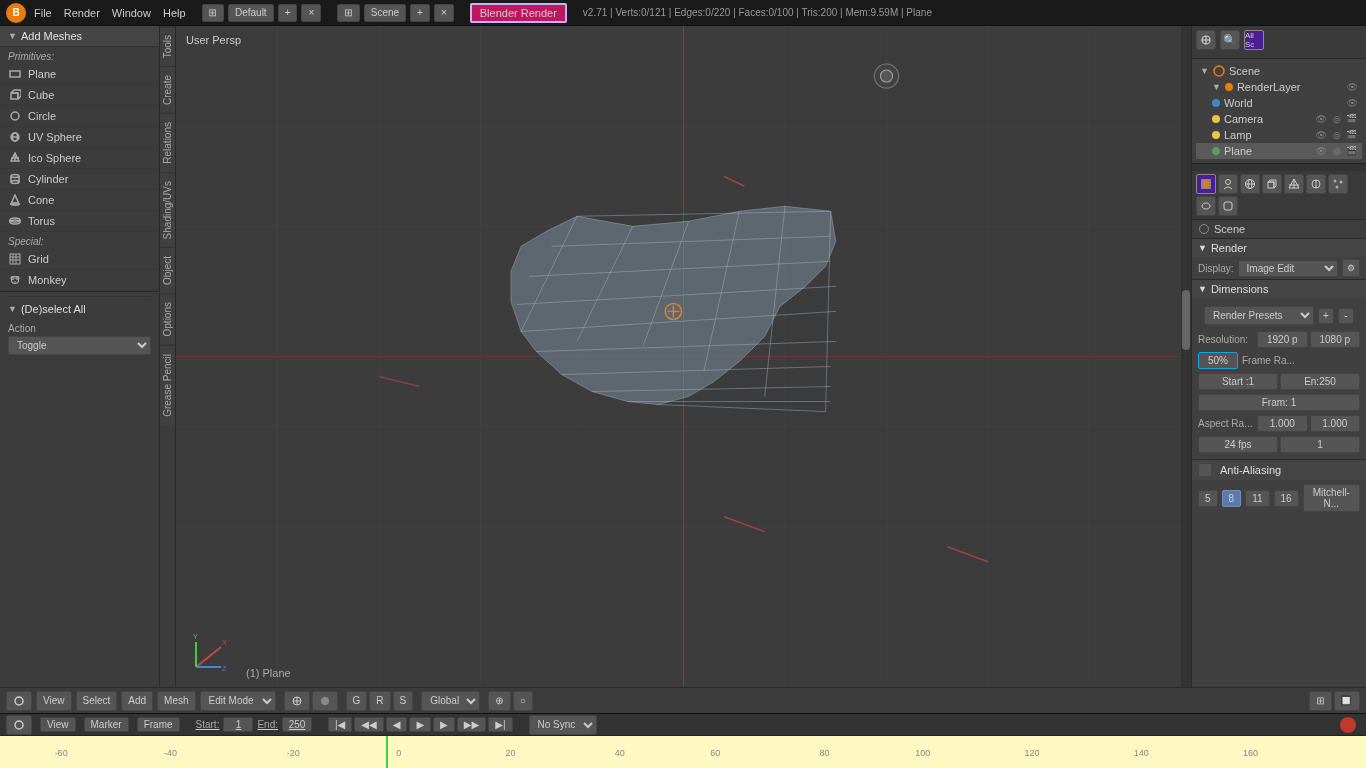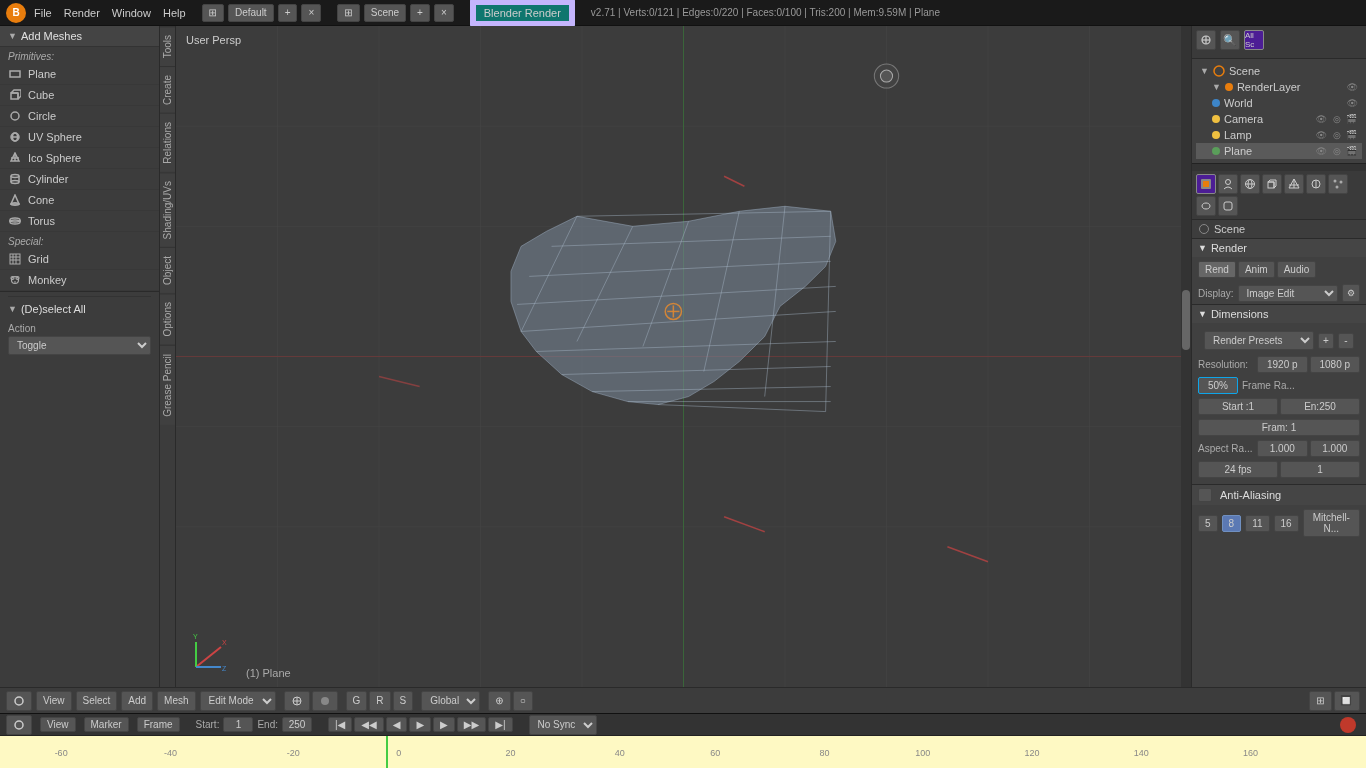--- a/index.html
+++ b/index.html
@@ -12,21 +12,21 @@
       display: flex;
       align-items: center;
       padding: 0 6px;
       gap: 8px;
       border-bottom: 1px solid #111;
     }
     .logo { width: 20px; height: 20px; background: #e87d0d; border-radius: 50%; display: flex; align-items: center; justify-content: center; color: #fff; font-weight: bold; font-size: 10px; flex-shrink: 0; }
     .menu-items { display: flex; gap: 12px; }
     .menu-item { color: #ccc; font-size: 11px; cursor: pointer; }
     .wb-btn { background: #555; border: 1px solid #444; color: #ccc; padding: 2px 6px; font-size: 10px; cursor: pointer; border-radius: 2px; height: 18px; }
-    .render-engine { background: #0f766e; border: 6px solid #c4b5fd; color: #ccc; padding: 2px 8px; font-size: 11px; border-radius: 2px; height: 20px; }
+    .render-engine { background: #be185d; border: 2px solid #c4b5fd; color: #ccc; padding: 2px 8px; font-size: 11px; border-radius: 2px; height: 20px; }
     .version-info { color: #999; font-size: 10px; }
 
     
     #main-layout {
       display: flex;
       height: calc(768px - 26px - 30px - 25px);
       
     }
 
     
@@ -728,25 +728,20 @@
         <svg width="12" height="12" viewBox="0 0 12 12" fill="none" stroke="#888" stroke-width="1">
             <circle cx="6" cy="6" r="4.5"></circle>
           </svg>
         <span style="color:#ccc;font-size:11px;">Scene</span>
       </div>
 
       <div class="prop-section">
         <div class="prop-section-header">
           <span style="font-size:9px;">▼</span>
           <span>Render</span>
-        </div>
-        <div class="render-tabs">
-          <div class="render-tab active">Rend</div>
-          <div class="render-tab">Anim</div>
-          <div class="render-tab">Audio</div>
         </div>
         <div class="display-row">
           <span class="display-label">Display:</span>
           <select class="display-select">
             <option>Image Edit</option>
           </select>
           <div style="width:18px;height:18px;background:#555;border:1px solid #444;border-radius:2px;cursor:pointer;display:flex;align-items:center;justify-content:center;">
             <span style="font-size:9px;">⚙</span>
           </div>
         </div>
@@ -873,21 +868,21 @@
 <div id="timeline">
   <div id="timeline-header">
     <div class="vt-btn">
       <svg width="12" height="12" viewBox="0 0 12 12" fill="none" stroke="#ccc" stroke-width="1.5">
           <circle cx="6" cy="6" r="4"></circle>
         </svg>
     </div>
     <div class="tl-btn">View</div>
     <div class="tl-btn">Marker</div>
     <div class="tl-btn">Frame</div>
-    <div style="display:flex;align-items:center;gap:4px;margin-left:8px;">
+    <div style="display:flex;align-items:center;gap:4px;margin-left:8px;text-decoration:underline;">
       <span style="color:#aaa;font-size:10px;">Start:</span>
       <div style="background:#555;border:1px solid #444;color:#ccc;padding:1px 4px;font-size:10px;border-radius:2px;width:30px;text-align:center;">1</div>
       <span style="color:#aaa;font-size:10px;">End:</span>
       <div style="background:#555;border:1px solid #444;color:#ccc;padding:1px 4px;font-size:10px;border-radius:2px;width:30px;text-align:center;">250</div>
     </div>
     <div style="display:flex;gap:2px;margin-left:8px;">
       <div class="tl-btn">|◀</div>
       <div class="tl-btn">◀◀</div>
       <div class="tl-btn">◀</div>
       <div class="tl-btn">▶</div>

